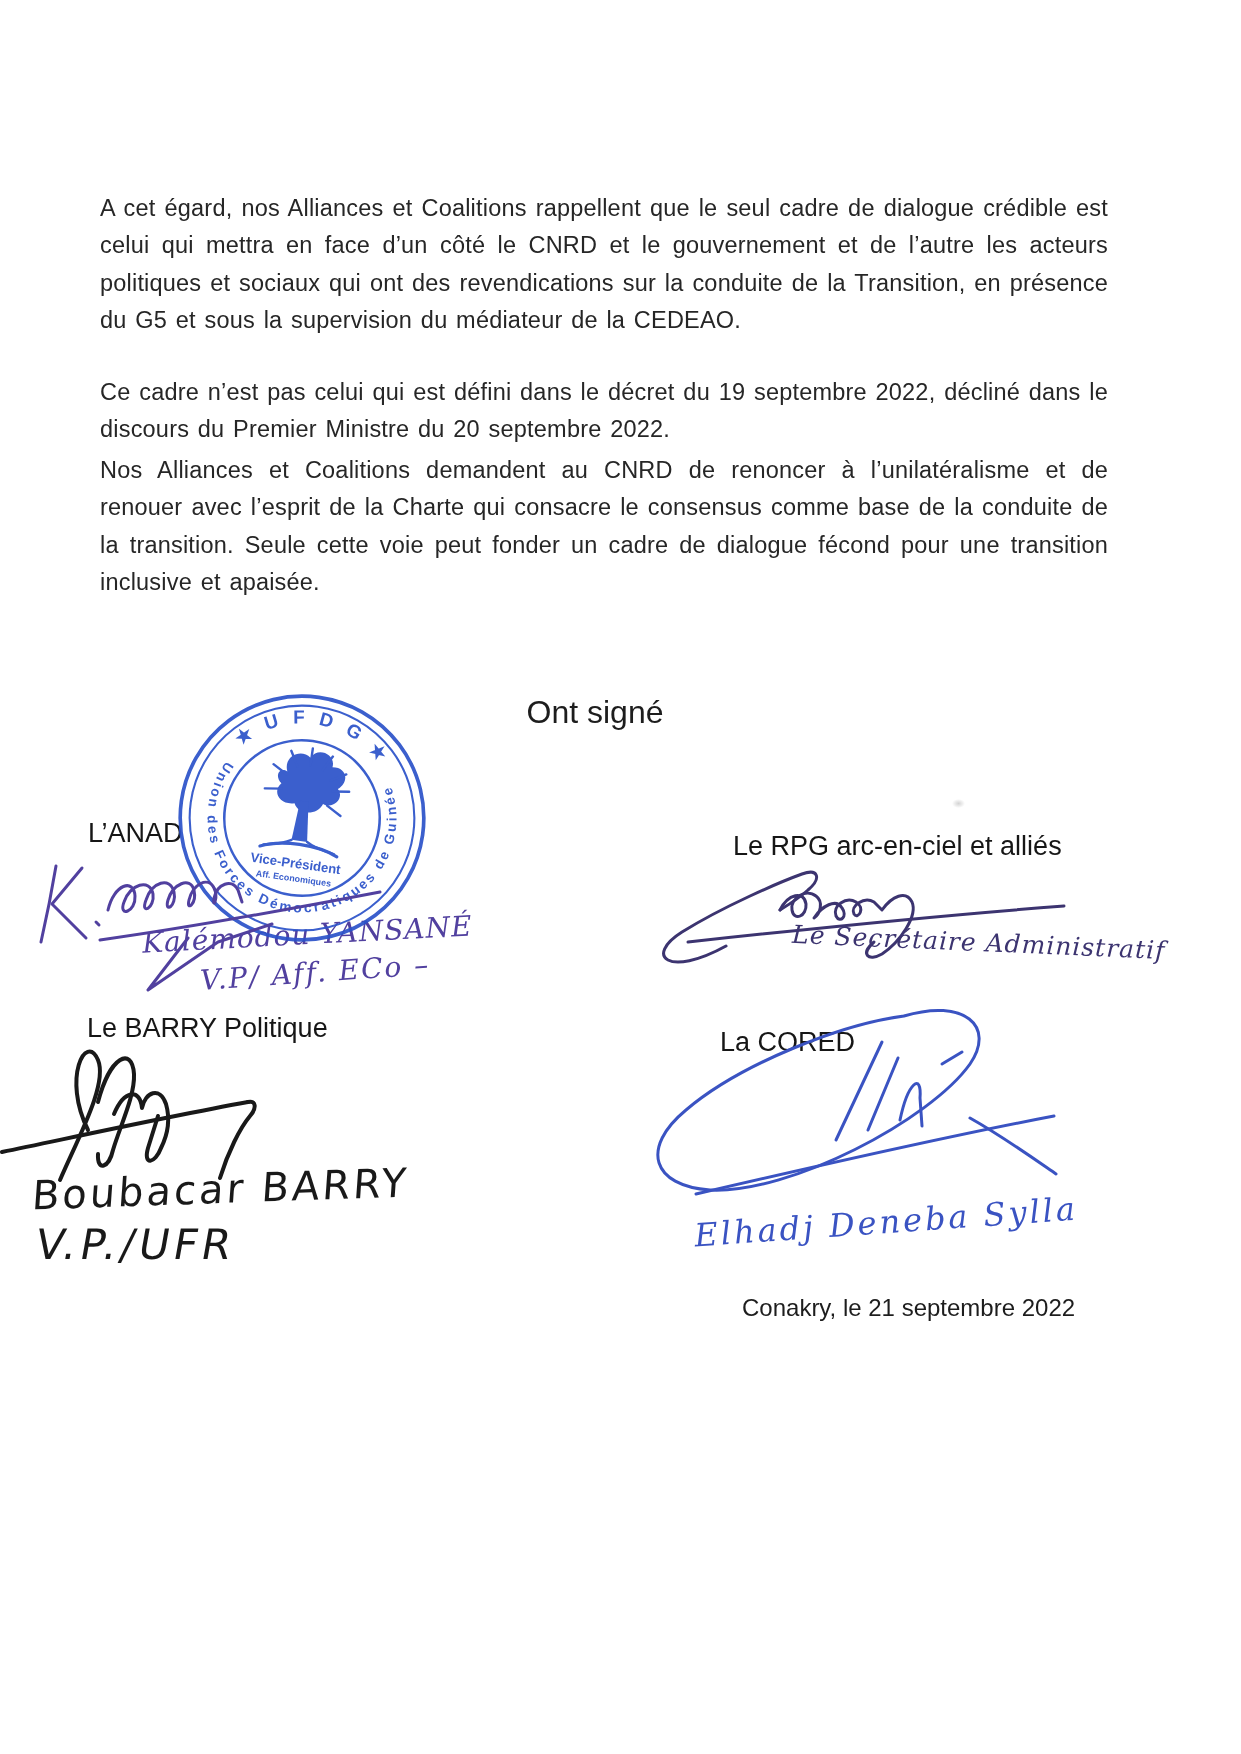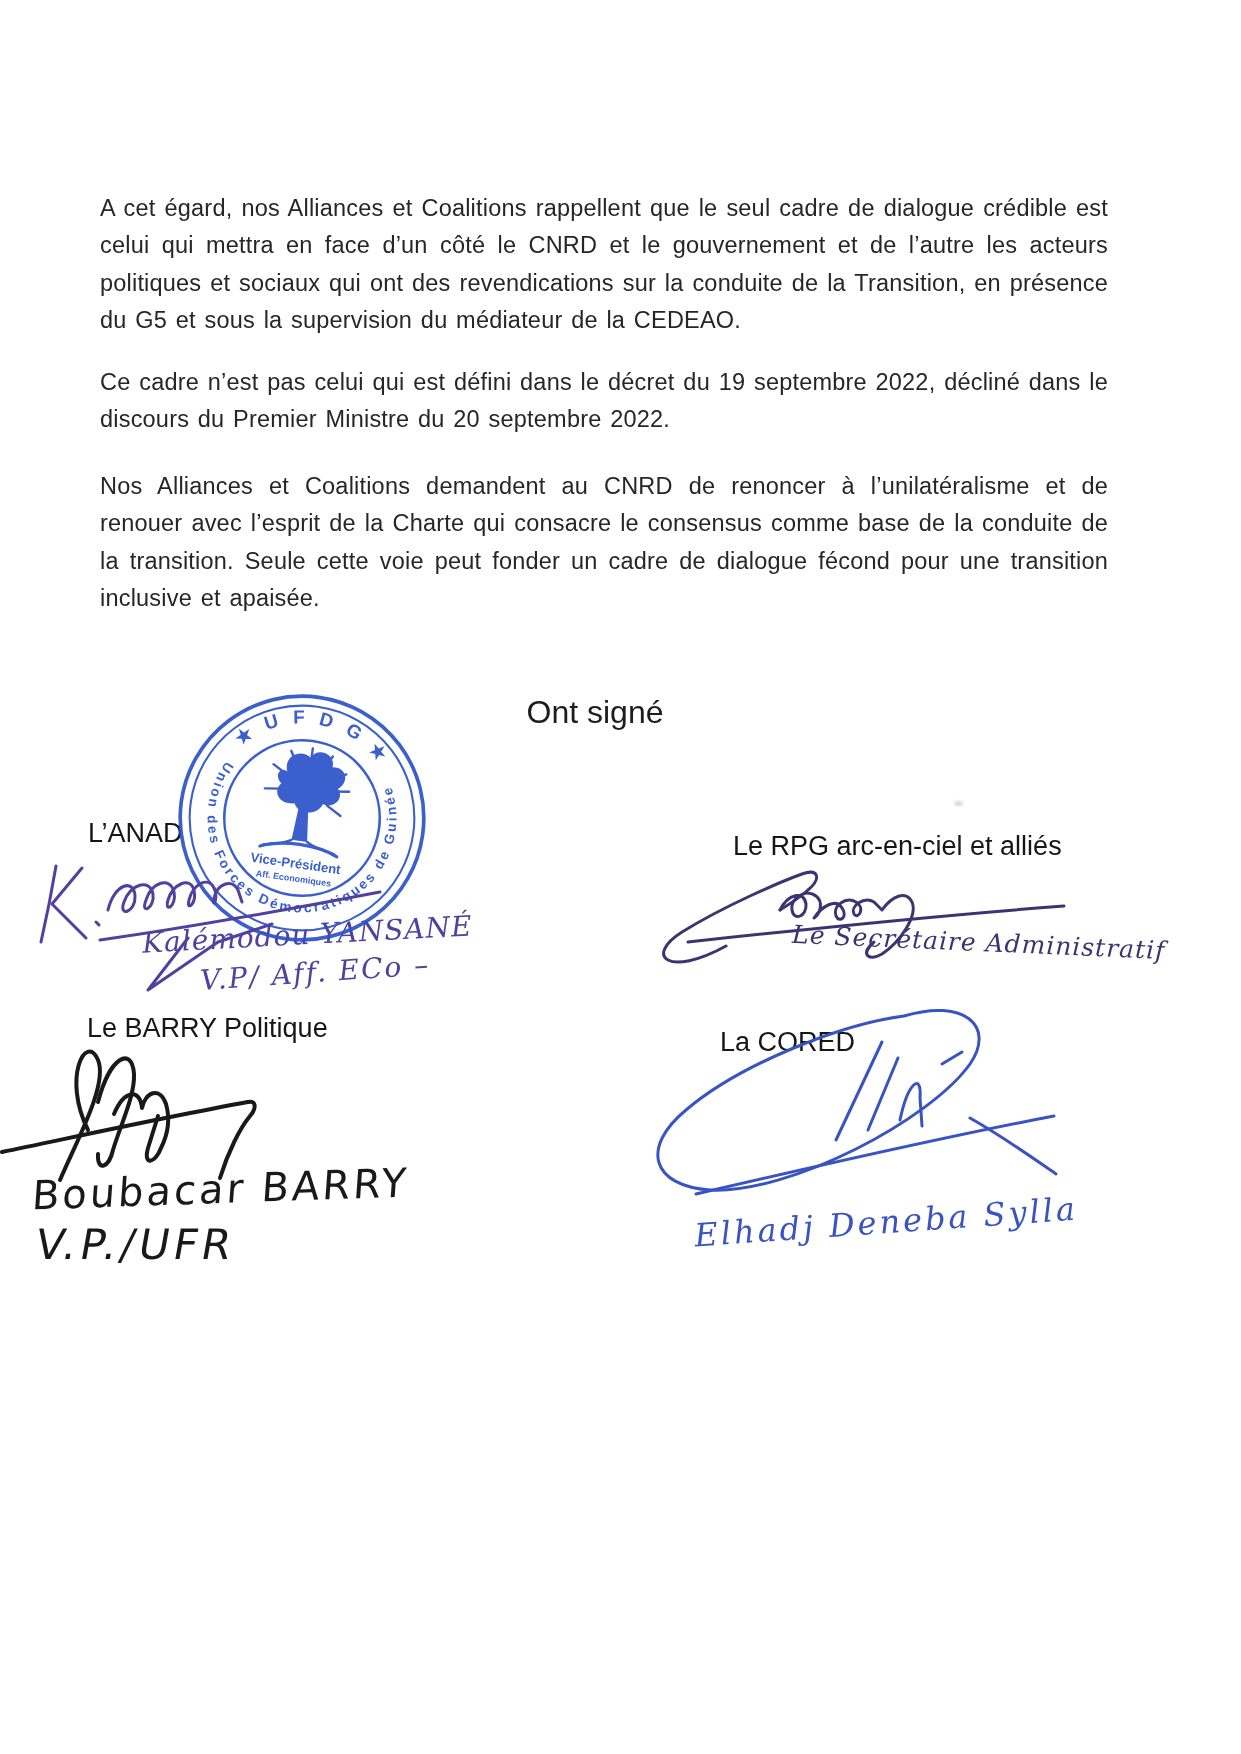--- a/index.html
+++ b/index.html
@@ -7,21 +7,21 @@
     position:relative;width:1241px;height:1754px;margin:0 auto;
     background:#ffffff;overflow:hidden;
     font-family:"Liberation Sans",sans-serif;color:#1b1b1b;
   }
   
   .para{
     position:absolute;left:100px;width:1008px;
     font-size:23.5px;line-height:37.5px;text-align:justify;text-align-last:left;
     word-spacing:2px;color:#262626;letter-spacing:.2px;
   }
-  .p1{top:166px;} .p2{top:340px;} .p3{top:444px;}
+  .p1{top:166px;} .p2{top:350px;} .p3{top:428px;}
   .center-head{
     position:absolute;top:694px;left:0;width:1190px;text-align:center;
     font-size:32px;color:#1d1d1d;
   }
   .org-label{position:absolute;font-size:27px;color:#161616;white-space:nowrap;}
   .lbl-anad{left:88px;top:818px;}
   .lbl-rpg{left:733px;top:831px;}
   .lbl-fndc{left:87px;top:1013px;}
   .lbl-cored{left:720px;top:1027px;}
   .date-line{position:absolute;left:742px;top:1294px;font-size:24px;color:#1d1d1d;white-space:nowrap;}
@@ -141,16 +141,17 @@
       <path d="M 238,144 L 284,46"></path>
       <path d="M 270,134 L 300,62"></path>
       <path d="M 302,124 C 310,86 324,76 322,102 L 324,130"></path>
       <path d="M 344,68 L 364,56"></path>
       <path d="M 98,198 C 210,172 340,142 456,120"></path>
       <path d="M 372,122 C 404,140 432,160 458,178"></path>
     </g>
   </svg>
   <div class="hand hw-cored-name">Elhadj Deneba Sylla</div>
 
+  <div class="date-line">Conakry, le 21 septembre 2022</div>
 
   <div class="artifact"></div>
 
 </div>
 
 </body></html>

